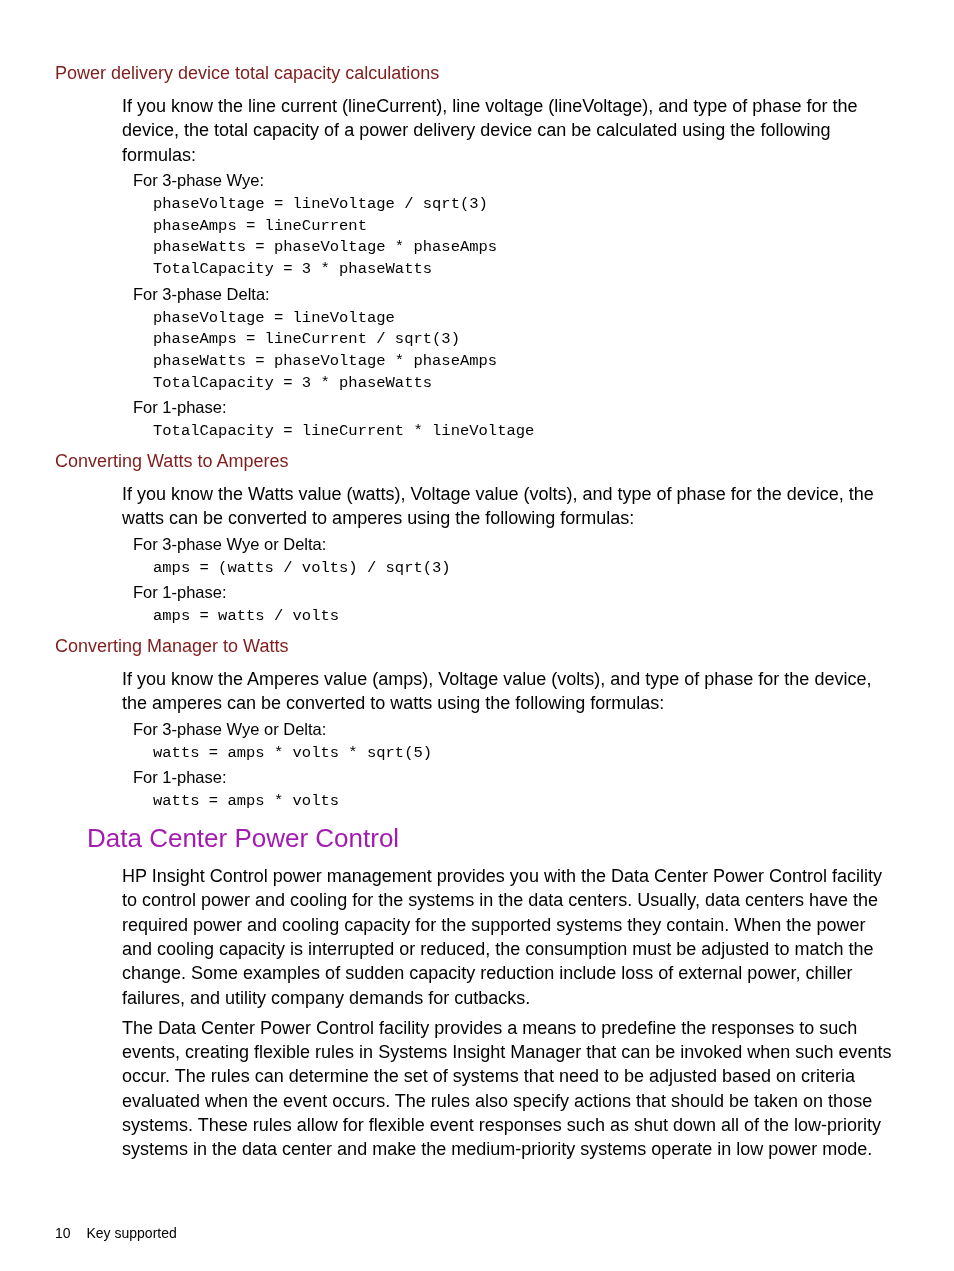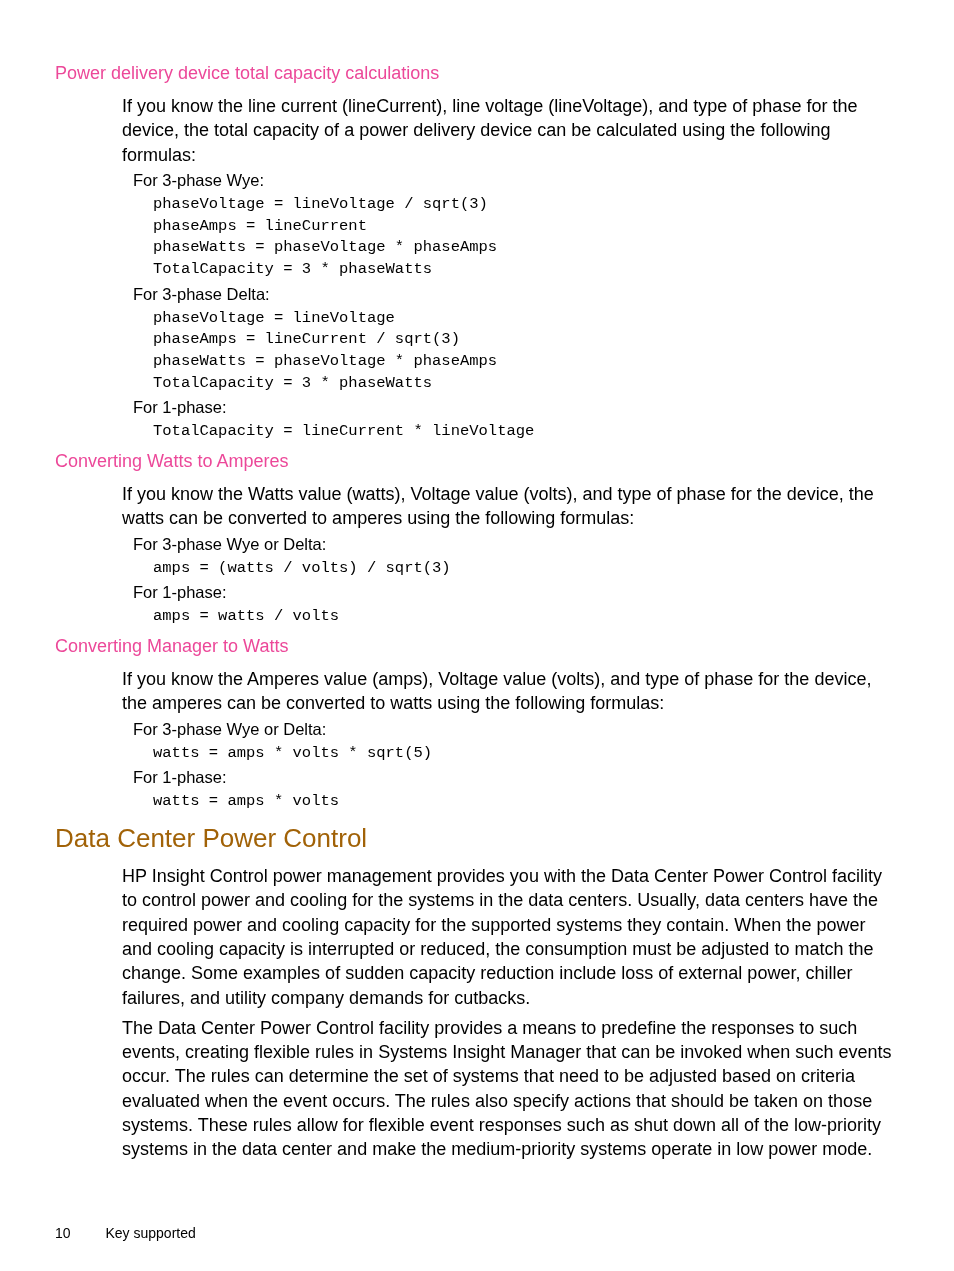--- a/index.html
+++ b/index.html
@@ -10,32 +10,33 @@
     body {
       width: 954px;
       height: 1271px;
       background: white;
       font-family: 'Segoe UI', Arial, sans-serif;
       padding: 55px 55px 30px 55px;
       position: relative;
       color: #000;
     }
     .heading-blue-small {
-      color: #ec4899;
+      color: #7f1d1d;
       font-size: 18px;
       font-weight: 300;
       margin-bottom: 10px;
       margin-top: 8px;
     }
     .heading-blue-large {
-      color: #a16207;
+      color: #a21caf;
       font-size: 26px;
       font-weight: 300;
       margin-top: 10px;
       margin-bottom: 10px;
+      margin-left: 32px;
     }
     .body-text {
       font-size: 18px;
       line-height: 1.35;
       margin-left: 67px;
       margin-bottom: 4px;
       font-weight: 300;
     }
     .body-label {
       font-size: 16.5px;
@@ -57,21 +58,21 @@
       margin-top: 6px;
     }
     .footer {
       position: absolute;
       bottom: 30px;
       left: 55px;
       font-size: 14px;
       font-weight: 300;
     }
     .footer .page-num {
-      margin-right: 31px;
+      margin-right: 12px;
     }
   </style>
 </head>
 <body>
 
 <div class="heading-blue-small">Power delivery device total capacity calculations</div>
 <div class="body-text">If you know the line current (lineCurrent), line voltage (lineVoltage), and type of phase for the device, the total capacity of a power delivery device can be calculated using the following formulas:</div>
 <div class="body-label">For 3-phase Wye:</div>
 <div class="code-block">phaseVoltage = lineVoltage / sqrt(3)
 phaseAmps = lineCurrent

